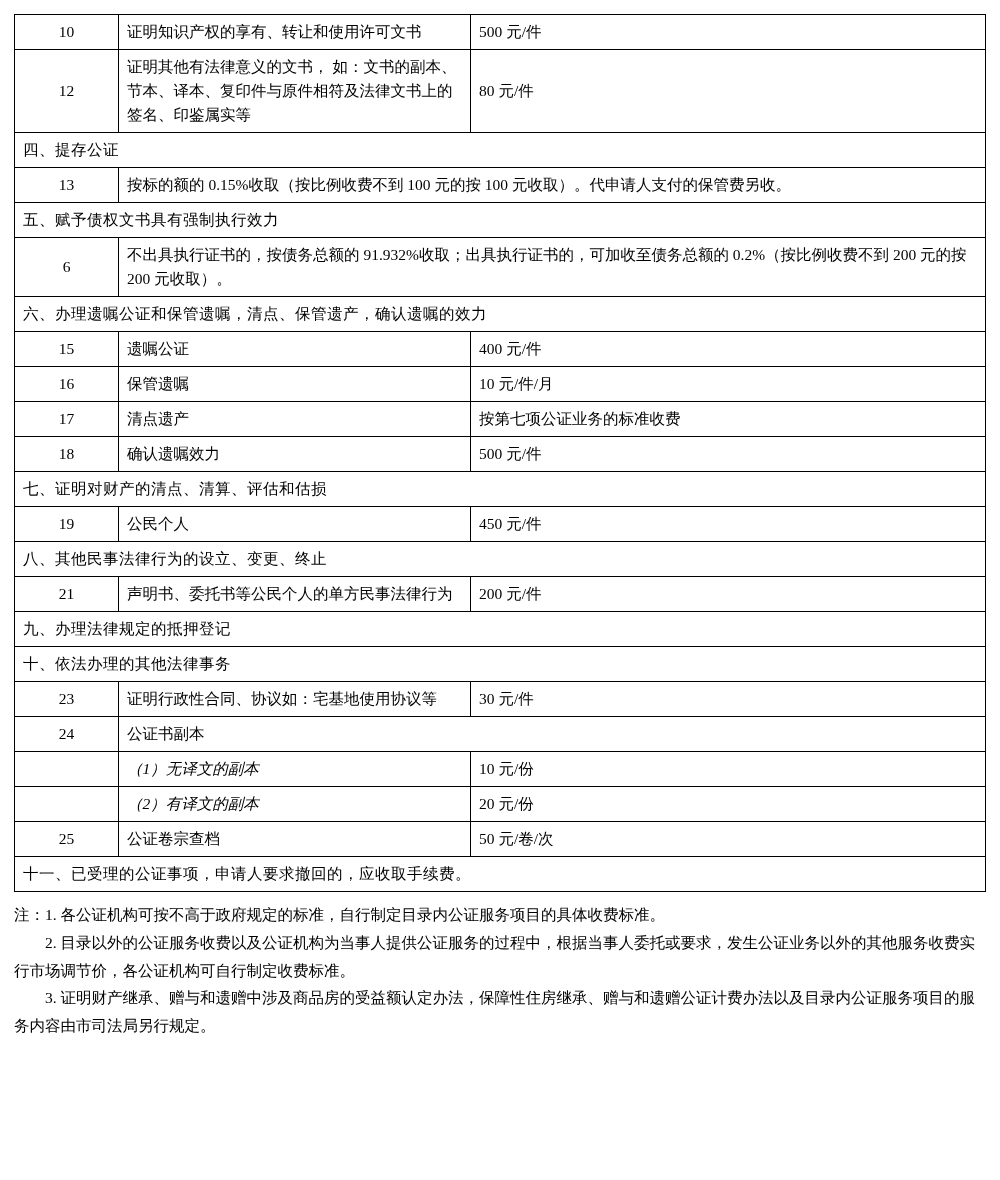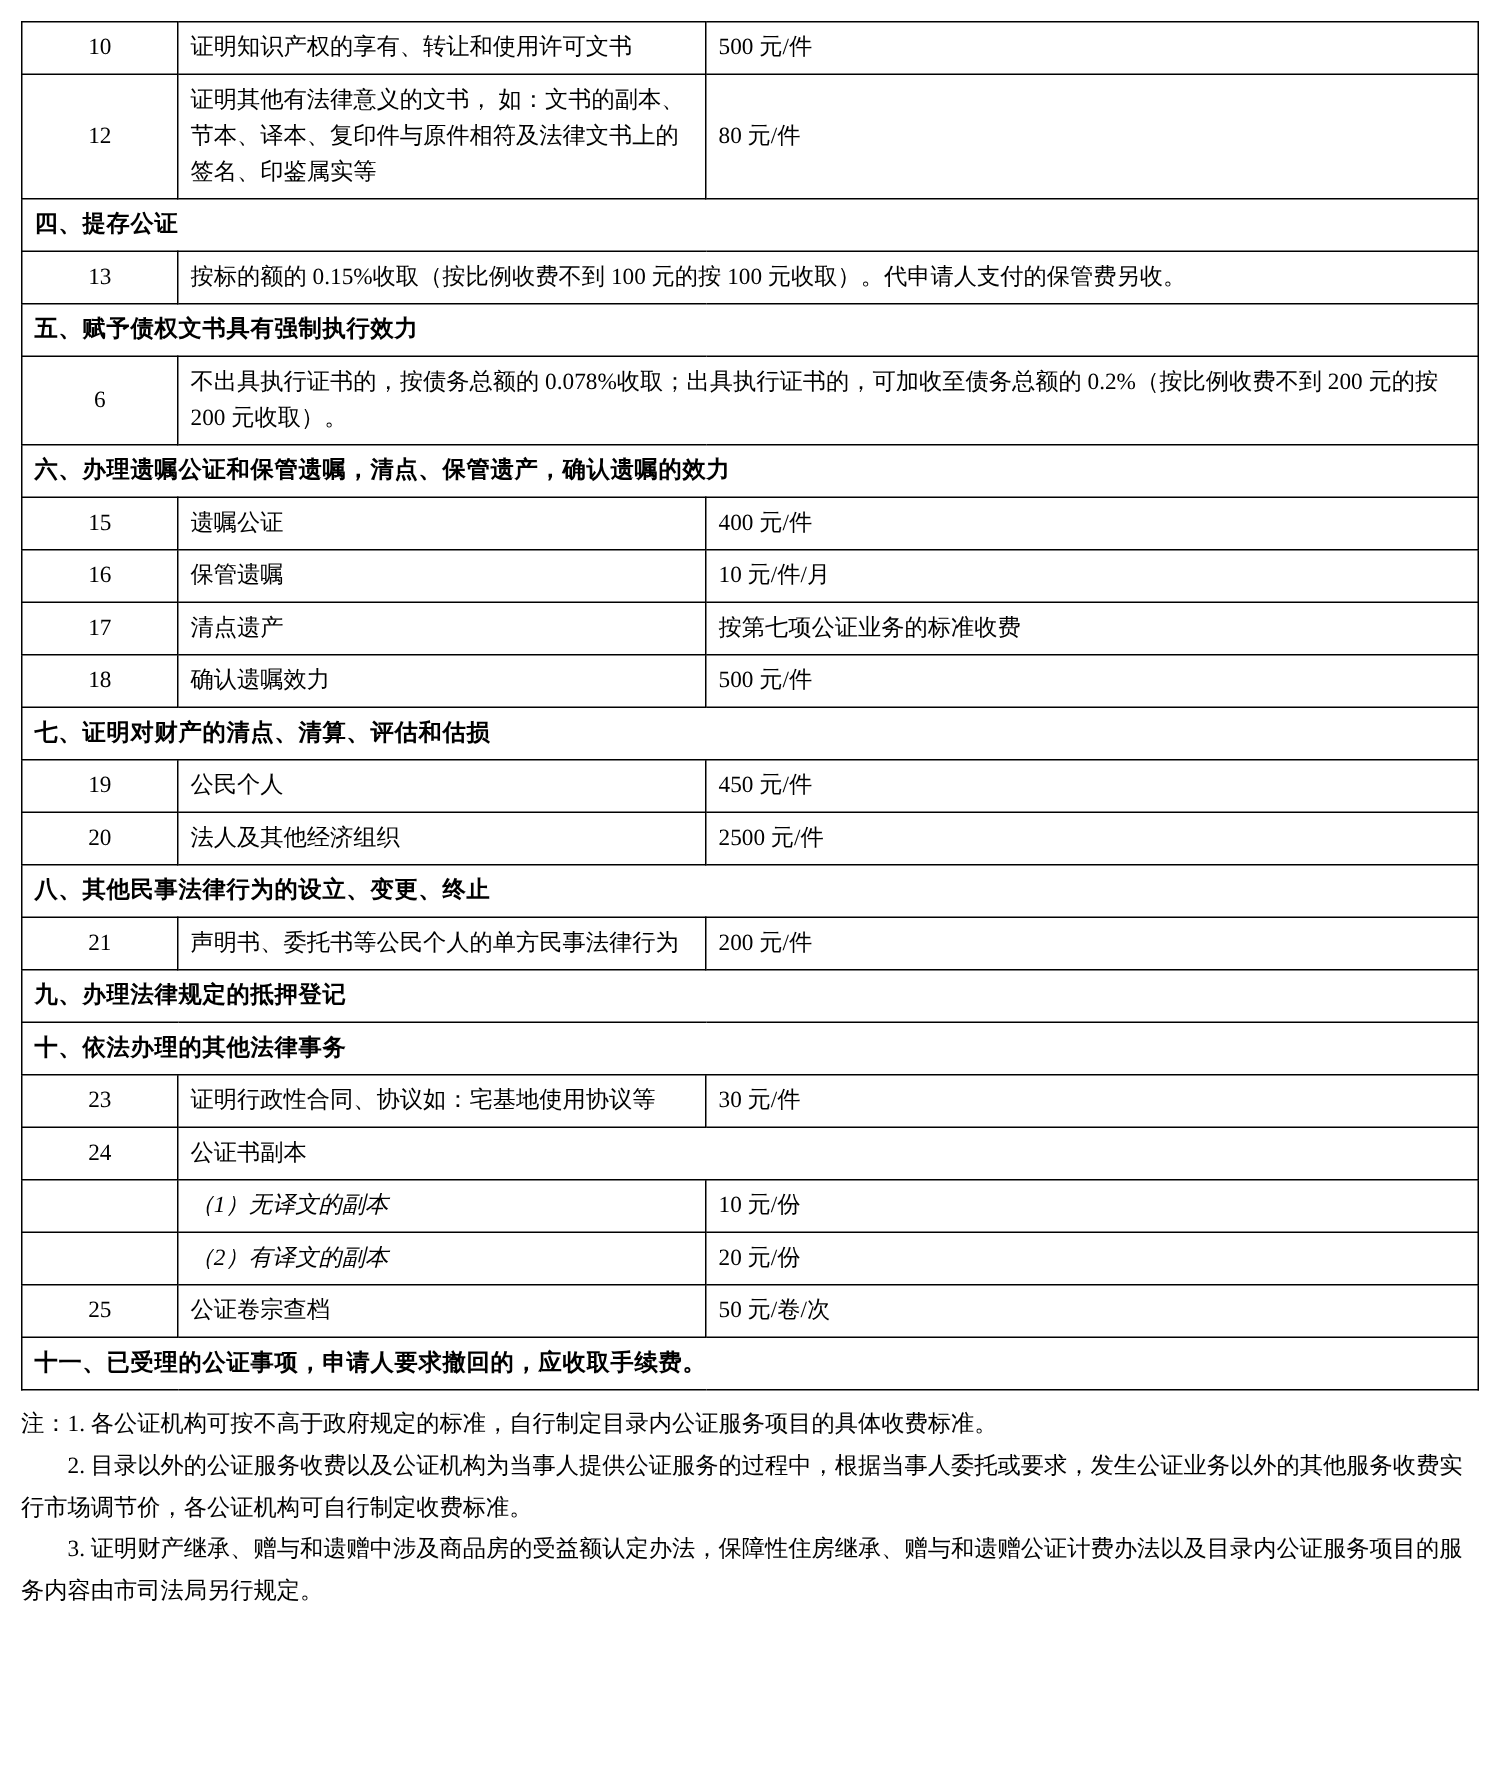--- a/index.html
+++ b/index.html
@@ -38,21 +38,21 @@
     text-align: center;
     font-family: "Liberation Serif", "DejaVu Serif", serif;
   }
   td.col-item {
     width: 352px;
   }
   td.col-fee {
     width: auto;
   }
   td.section {
-    font-weight: bold;
+    font-weight: normal;
     letter-spacing: 0.5px;
     margin-left: 36px;
   }
   td.wide {
     
   }
   td.indent-sub {
     padding-left: 28px;
     font-style: italic;
   }
@@ -104,21 +104,21 @@
         <td class="col-no">13</td>
         <td class="wide" colspan="2">按标的额的 0.15%收取（按比例收费不到 100 元的按 100 元收取）。代申请人支付的保管费另收。</td>
       </tr>
 
       <tr>
         <td class="section" colspan="3">五、赋予债权文书具有强制执行效力</td>
       </tr>
 
       <tr>
         <td class="col-no">6</td>
-        <td class="wide" colspan="2">不出具执行证书的，按债务总额的 0.078%收取；出具执行证书的，可加收至债务总额的 0.2%（按比例收费不到 200 元的按 200 元收取）。</td>
+        <td class="wide" colspan="2">不出具执行证书的，按债务总额的 91.932%收取；出具执行证书的，可加收至债务总额的 0.2%（按比例收费不到 200 元的按 200 元收取）。</td>
       </tr>
 
       <tr>
         <td class="section" colspan="3">六、办理遗嘱公证和保管遗嘱，清点、保管遗产，确认遗嘱的效力</td>
       </tr>
 
       <tr>
         <td class="col-no">15</td>
         <td class="col-item">遗嘱公证</td>
         <td class="col-fee">400 元/件</td>
@@ -145,25 +145,20 @@
       <tr>
         <td class="section" colspan="3">七、证明对财产的清点、清算、评估和估损</td>
       </tr>
 
       <tr>
         <td class="col-no">19</td>
         <td class="col-item">公民个人</td>
         <td class="col-fee">450 元/件</td>
       </tr>
 
-      <tr>
-        <td class="col-no">20</td>
-        <td class="col-item">法人及其他经济组织</td>
-        <td class="col-fee">2500 元/件</td>
-      </tr>
 
       <tr>
         <td class="section" colspan="3">八、其他民事法律行为的设立、变更、终止</td>
       </tr>
 
       <tr>
         <td class="col-no">21</td>
         <td class="col-item">声明书、委托书等公民个人的单方民事法律行为</td>
         <td class="col-fee">200 元/件</td>
       </tr>

